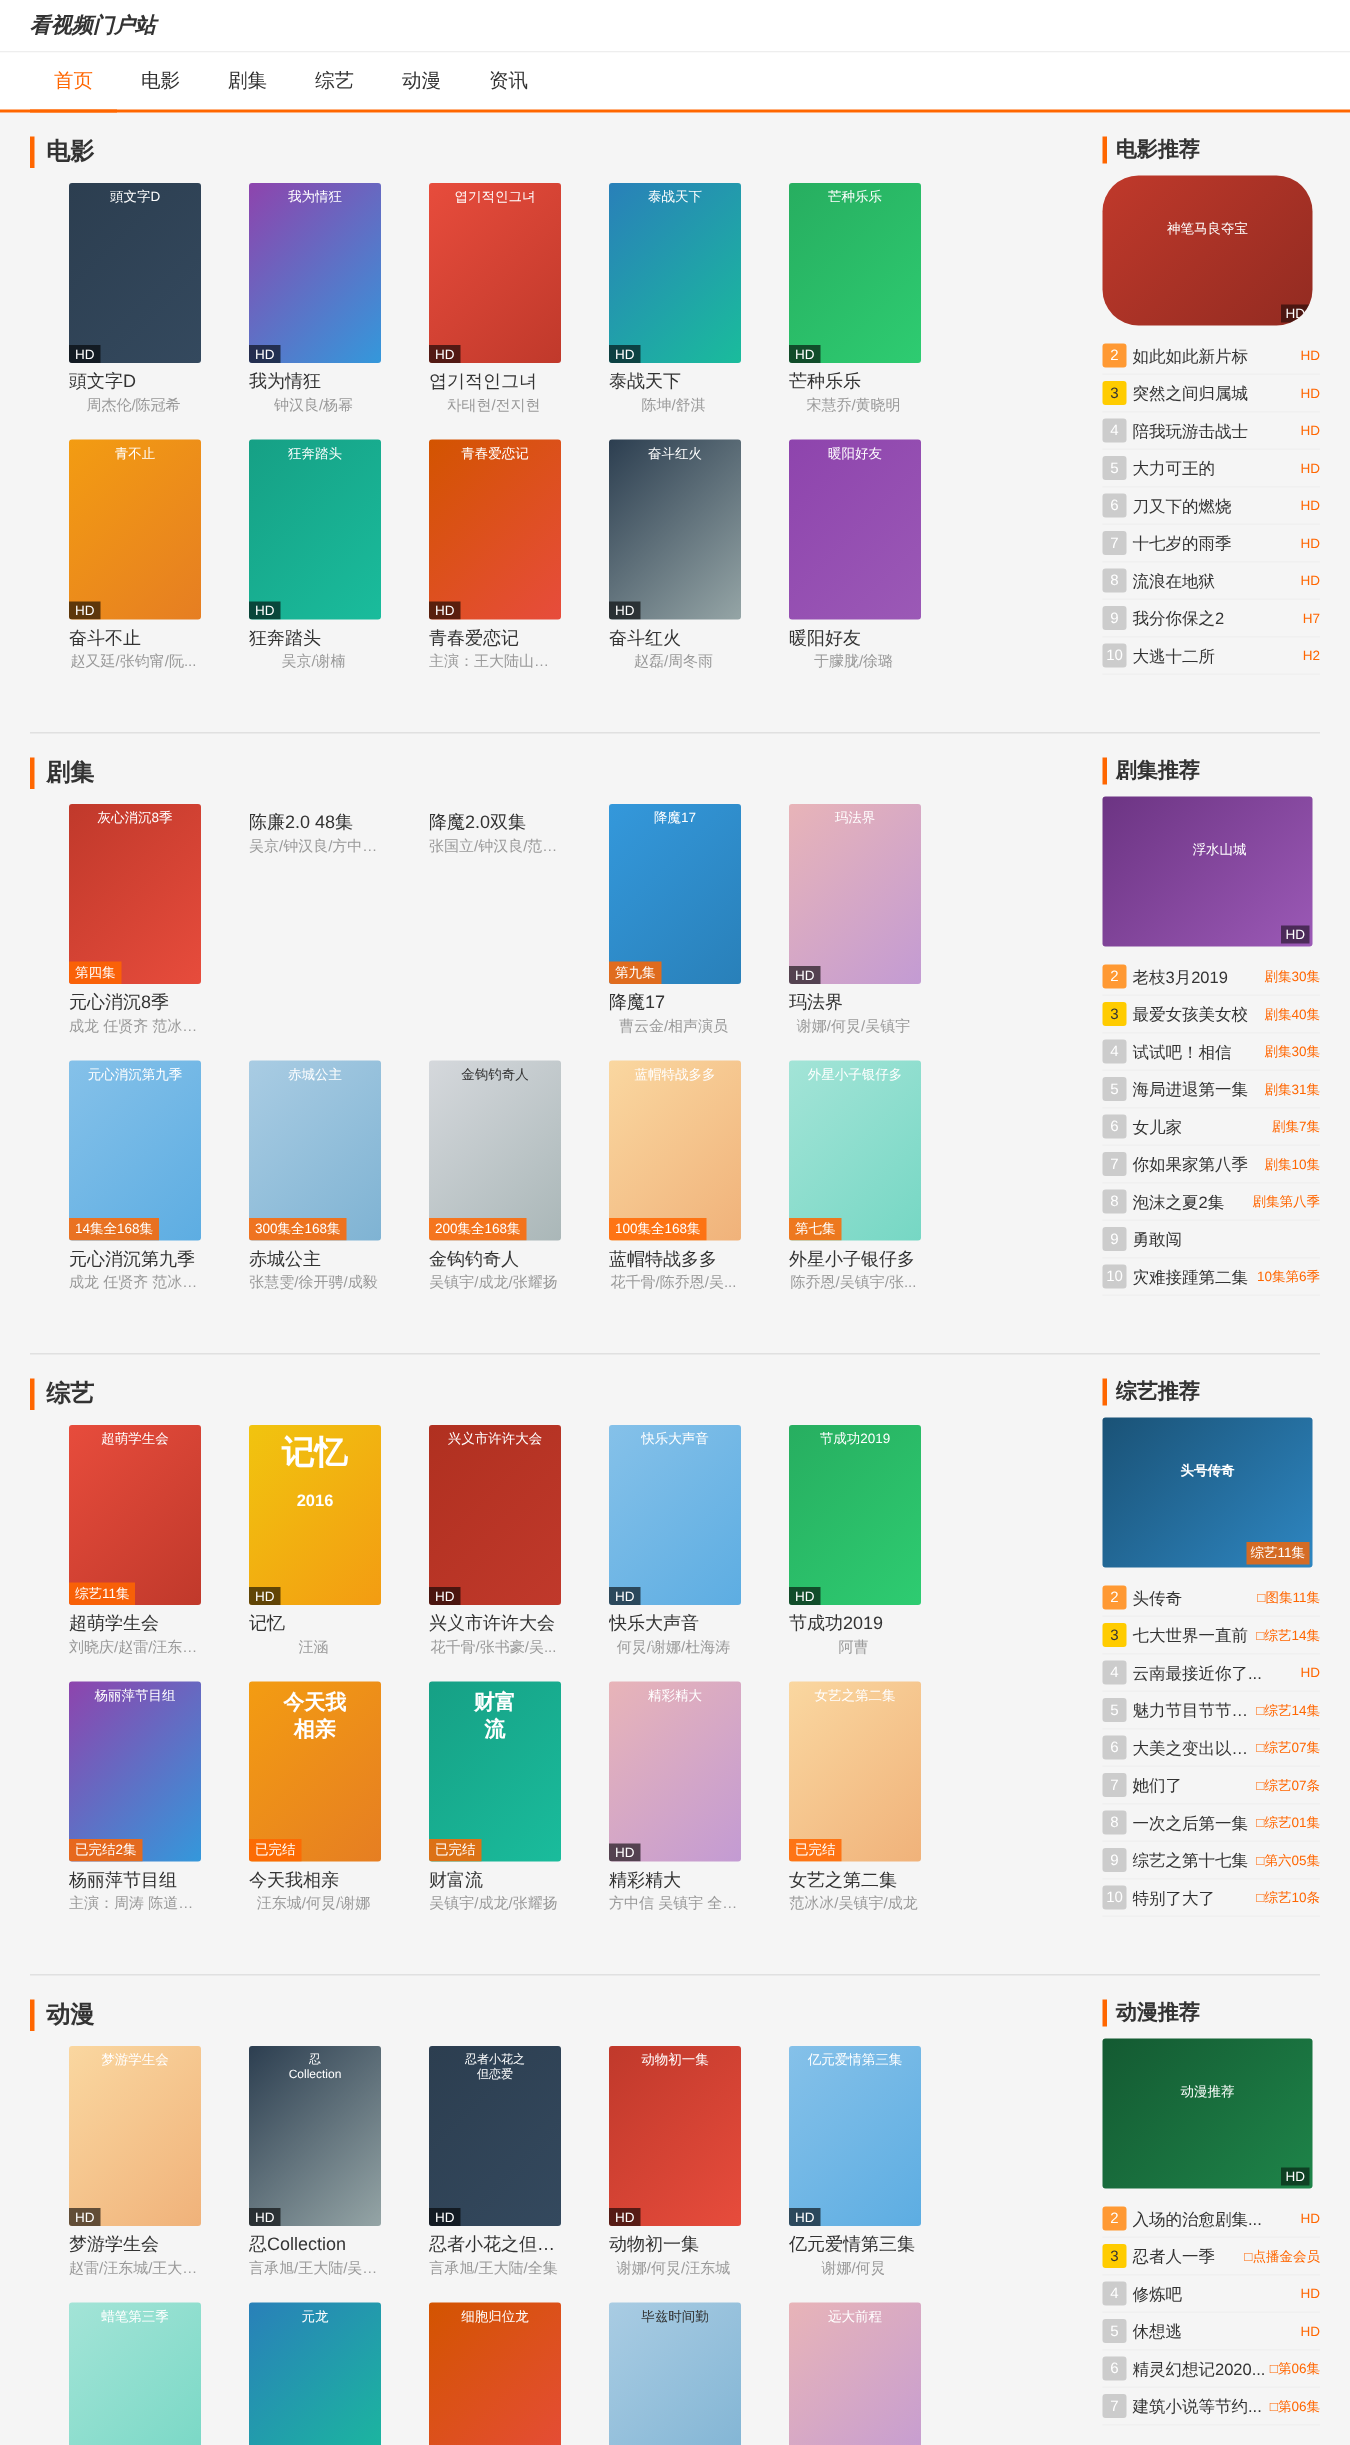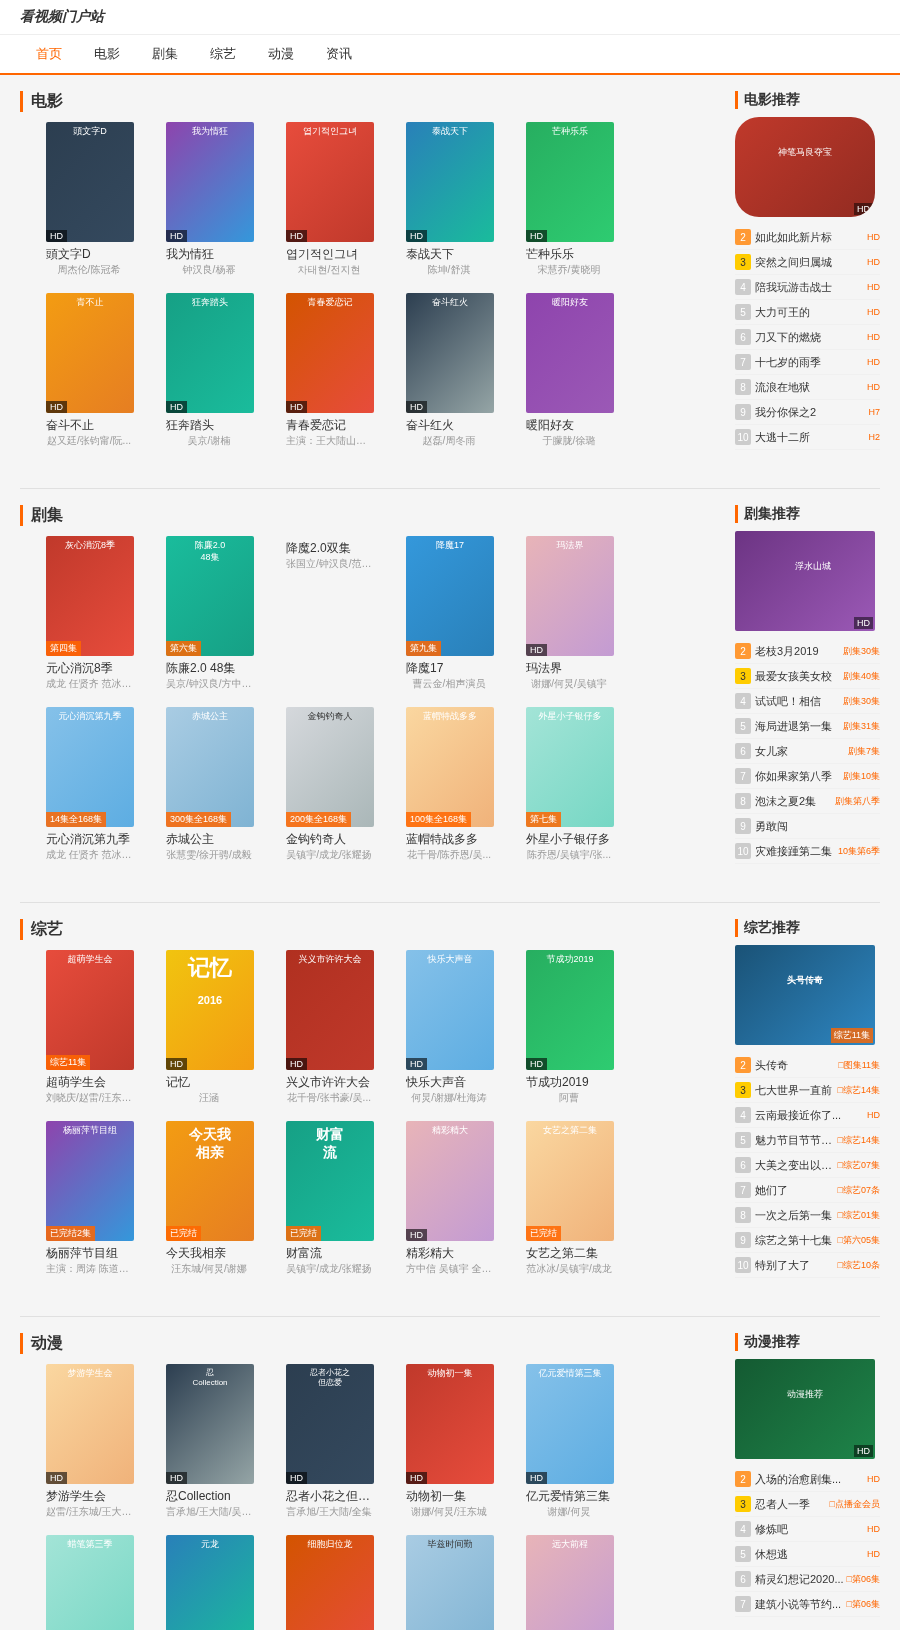--- a/index.html
+++ b/index.html
@@ -261,24 +261,20 @@
         <div class="movie-row">
           <div class="movie-card">
             <div class="movie-poster c11">
               <div class="poster-text">灰心消沉8季</div>
               <span class="movie-badge ep">第四集</span>
             </div>
             <div class="movie-title">元心消沉8季</div>
             <div class="movie-sub">成龙 任贤齐 范冰冰...</div>
           </div>
           <div class="movie-card">
-            <div class="movie-poster c12">
-              <div class="poster-text">陈廉2.0<br>48集</div>
-              <span class="movie-badge ep">第六集</span>
-            </div>
             <div class="movie-title">陈廉2.0 48集</div>
             <div class="movie-sub">吴京/钟汉良/方中信...</div>
           </div>
           <div class="movie-card">
             <div class="movie-title">降魔2.0双集</div>
             <div class="movie-sub">张国立/钟汉良/范冰...</div>
           </div>
           <div class="movie-card">
             <div class="movie-poster c14">
               <div class="poster-text">降魔17</div>

